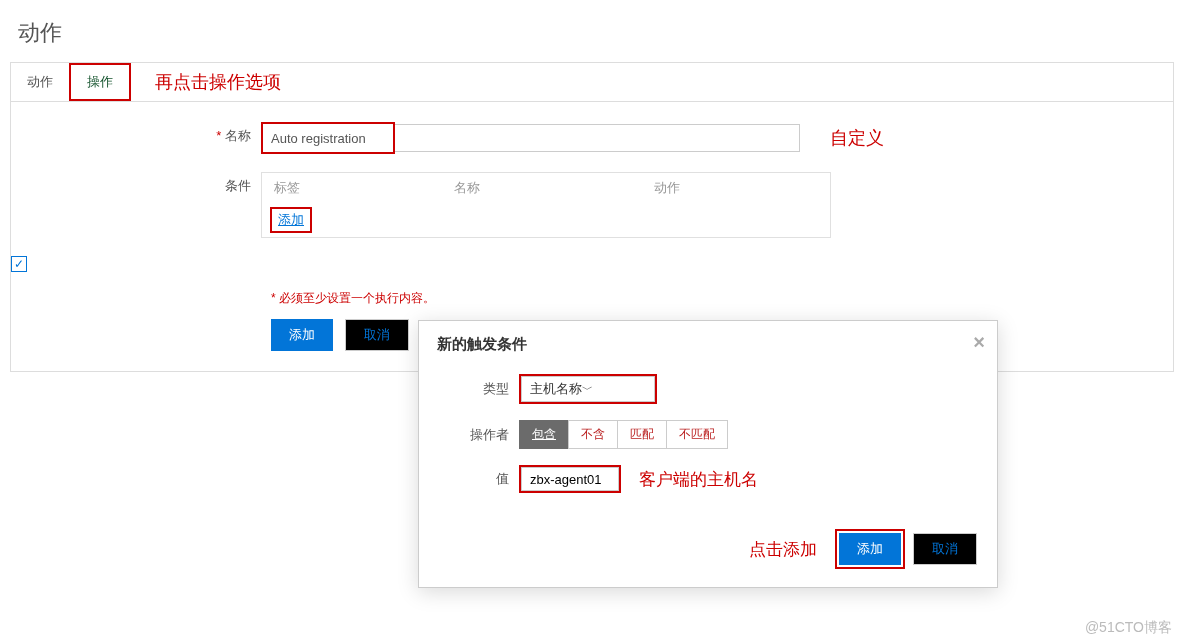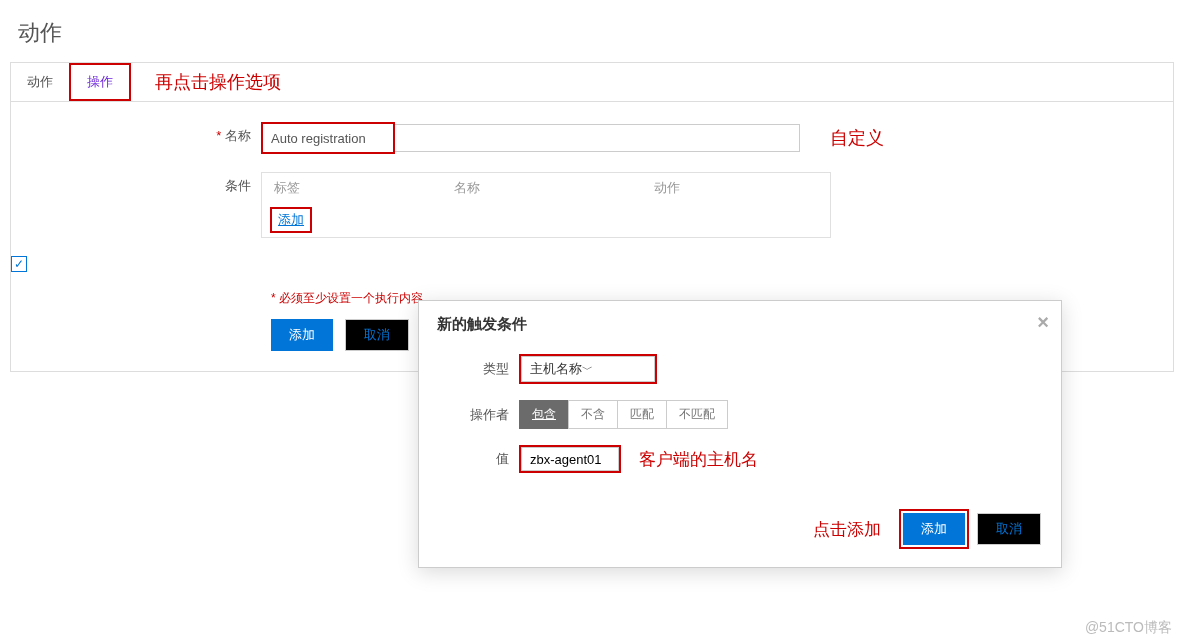--- a/index.html
+++ b/index.html
@@ -4,21 +4,21 @@
   <style>
     * { box-sizing: border-box; margin: 0; padding: 0; }
     body { font-family: Arial, "Microsoft YaHei", sans-serif; font-size: 13px; color: #333; background: #fff; width: 1184px; height: 643px; position: relative; }
     
     .page-title { font-size: 22px; color: #555; padding: 18px 18px 14px; font-weight: normal; }
     
     .main-panel { margin: 0 10px; border: 1px solid #ddd; background: #fff; }
     
     .tabs { border-bottom: 1px solid #ddd; display: flex; align-items: center; }
     .tab { padding: 8px 16px; color: #555; cursor: pointer; }
-    .tab.active { color: #6d28d9; border: 2px solid #c00; }
+    .tab.active { color: #14532d; border: 2px solid #c00; }
     .tab-annotation { color: #c00; font-size: 18px; margin-left: 24px; }
     
     .form-area { padding: 20px 0 20px 0; }
     .form-row { display: flex; align-items: flex-start; margin-bottom: 18px; }
     .form-label { width: 250px; text-align: right; padding-right: 10px; color: #555; padding-top: 5px; }
     .required::before { content: "* "; color: #c00; }
     .form-content { flex: 1; }
     
     .text-input { border: 1px solid #ccc; padding: 6px 8px; font-size: 13px; color: #555; width: 540px; height: 28px; }
     .name-wrap { display: flex; align-items: center; }
@@ -38,33 +38,33 @@
     
     .checkbox { width: 16px; height: 16px; border: 1px solid #0275d8; display: inline-flex; align-items: center; justify-content: center; color: #0275d8; font-size: 12px; cursor: pointer; }
     
     .hint-text { color: #c00; font-size: 12px; margin-left: 260px; margin-bottom: 12px; }
     .hint-text::before { content: "* "; }
     
     .button-row { margin-left: 260px; }
     .btn-primary { background: #0275d8; color: #fff; border: none; padding: 7px 18px; font-size: 13px; cursor: pointer; }
     .btn-secondary { background: #000000; color: #0275d8; border: 1px solid #ccc; padding: 6px 18px; font-size: 13px; cursor: pointer; margin-left: 8px; }
     
-    .modal { position: absolute; top: 300px; left: 418px; width: 644px; background: #fff; border: 1px solid #ccc; box-shadow: 0 4px 20px rgba(0,0,0,0.15); padding: 0; }
+    .modal { position: absolute; top: 320px; left: 418px; width: 580px; background: #fff; border: 1px solid #ccc; box-shadow: 0 4px 20px rgba(0,0,0,0.15); padding: 0; }
     .modal-header { padding: 14px 18px 10px; font-weight: bold; font-size: 15px; color: #333; position: relative; }
     .modal-close { position: absolute; right: 12px; top: 10px; color: #aaa; font-size: 20px; cursor: pointer; }
     .modal-body { padding: 10px 20px 20px; }
     .modal-row { display: flex; align-items: center; margin-bottom: 16px; }
     .modal-label { width: 80px; text-align: right; padding-right: 10px; color: #555; }
     
     .select-box { border: 2px solid #c00; display: inline-block; }
     .select { border: 1px solid #ccc; padding: 12px 8px; width: 134px; height: 26px; display: flex; align-items: center; background: #fff; cursor: pointer; }
     .chevron { font-size: 11px; color: #555; }
     
     .seg-group { display: flex; }
-    .seg { border: 1px solid #ccc; padding: 5px 12px; font-size: 12px; cursor: pointer; margin-left: -1px; background: #fff; color: #737373; }
+    .seg { border: 1px solid #ccc; padding: 5px 12px; font-size: 12px; cursor: pointer; margin-left: -1px; background: #fff; color: #b91c1c; }
     .seg:first-child { margin-left: 0; text-decoration: underline; }
     .seg.active { background: #6b6b6b; color: #fff; border-color: #6b6b6b; }
     
     .value-box { border: 2px solid #c00; display: inline-block; }
     .value-input { border: 1px solid #ccc; padding: 4px 8px; width: 98px; height: 24px; font-size: 13px; }
     .value-annotation { color: #c00; font-size: 17px; margin-left: 18px; }
     
     .modal-footer { display: flex; justify-content: flex-end; align-items: center; padding: 0 20px 18px; }
     .footer-annotation { color: #c00; font-size: 17px; margin-right: 18px; }
     .add-btn-box { border: 2px solid #c00; display: inline-block; padding: 2px; }

